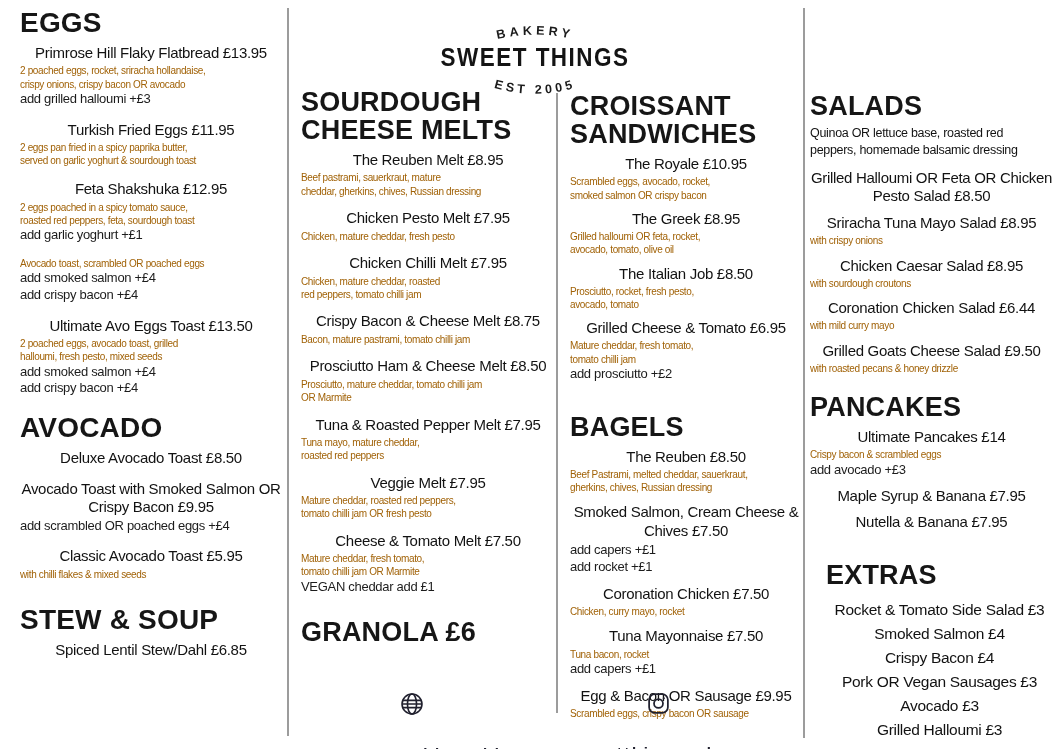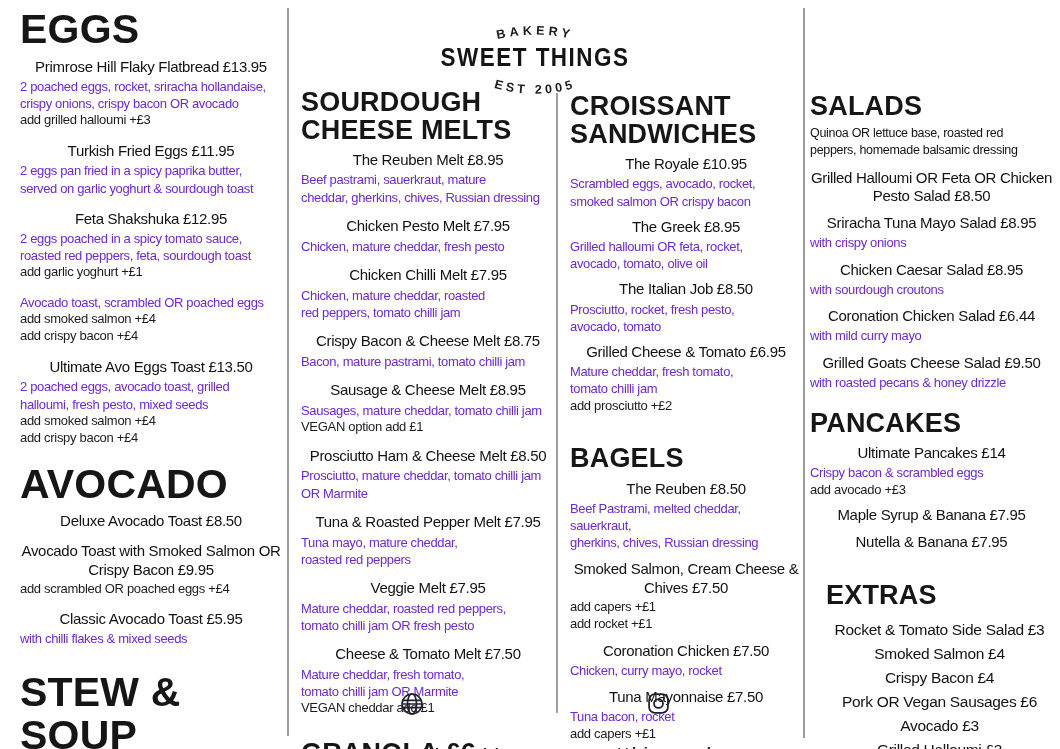--- a/index.html
+++ b/index.html
@@ -25,26 +25,26 @@
   .col1{left:20px;top:8px;width:262px;}
   .col2{left:301px;top:88px;width:254px;}
   .col3{left:570px;top:92px;width:232px;}
   .col4{left:810px;top:92px;width:243px;}
 
   .sec{margin:0 0 16px 0;}
   .sec-title{
     margin:0 0 7px 0;font-weight:700;font-size:27px;line-height:1.04;
     letter-spacing:0.2px;color:#161616;
   }
-  .col1 .sec-title{font-size:41px;}
+  .col1 .sec-title{font-size:28px;}
   .sec-sub{font-size:12.5px;line-height:1.34;letter-spacing:-0.3px;white-space:pre-line;margin:-2px 0 10px 0;}
 
   .item{margin:0 0 12px 0;}
   .item-name{font-size:15px;line-height:1.22;letter-spacing:-0.3px;margin:0 0 2px 0;color:#121212;text-align:center;}
-  .item-desc{font-size:13px;line-height:1.32;letter-spacing:-0.35px;white-space:pre-line;color:#6d28d9;}
+  .item-desc{font-size:10px;line-height:1.32;letter-spacing:-0.35px;white-space:pre-line;color:#a16207;}
   .item-addon{font-size:13px;line-height:1.3;letter-spacing:-0.3px;text-align:left;color:#1c1c1c;}
 
   
   [data-name="section-eggs"] .item{margin-bottom:13px;}
   [data-name="section-avocado"]{margin-top:4px;}
   [data-name="section-stew-soup"]{margin-top:24px;}
   [data-name="section-stew-soup"] .item{margin-bottom:11px;}
   [data-name="section-sourdough-cheese-melts"] .item{margin-bottom:11.5px;}
   [data-name="section-granola-6"]{margin-top:22px;}
   [data-name="section-bagels"]{margin-top:30px;}
@@ -160,25 +160,20 @@
           <div class="item" data-name="menu-item">
             <div class="item-name" data-name="item-name">Chicken Chilli Melt £7.95</div>
             <div class="item-desc" data-name="item-description">Chicken, mature cheddar, roasted
 red peppers, tomato chilli jam</div>
           </div>
           <div class="item" data-name="menu-item">
             <div class="item-name" data-name="item-name">Crispy Bacon &amp; Cheese Melt £8.75</div>
             <div class="item-desc" data-name="item-description">Bacon, mature pastrami, tomato chilli jam</div>
           </div>
           <div class="item" data-name="menu-item">
-            <div class="item-name" data-name="item-name">Sausage &amp; Cheese Melt £8.95</div>
-            <div class="item-desc" data-name="item-description">Sausages, mature cheddar, tomato chilli jam</div>
-            <div class="item-addon" data-name="item-addon">VEGAN option add £1</div>
-          </div>
-          <div class="item" data-name="menu-item">
             <div class="item-name" data-name="item-name">Prosciutto Ham &amp; Cheese Melt £8.50</div>
             <div class="item-desc" data-name="item-description">Prosciutto, mature cheddar, tomato chilli jam
 OR Marmite</div>
           </div>
           <div class="item" data-name="menu-item">
             <div class="item-name" data-name="item-name">Tuna &amp; Roasted Pepper Melt £7.95</div>
             <div class="item-desc" data-name="item-description">Tuna mayo, mature cheddar,
 roasted red peppers</div>
           </div>
           <div class="item" data-name="menu-item">
@@ -293,21 +288,21 @@
           <div class="item" data-name="menu-item">
             <div class="item-name" data-name="item-name">Rocket &amp; Tomato Side Salad £3</div>
           </div>
           <div class="item" data-name="menu-item">
             <div class="item-name" data-name="item-name">Smoked Salmon £4</div>
           </div>
           <div class="item" data-name="menu-item">
             <div class="item-name" data-name="item-name">Crispy Bacon £4</div>
           </div>
           <div class="item" data-name="menu-item">
-            <div class="item-name" data-name="item-name">Pork OR Vegan Sausages £6</div>
+            <div class="item-name" data-name="item-name">Pork OR Vegan Sausages £3</div>
           </div>
           <div class="item" data-name="menu-item">
             <div class="item-name" data-name="item-name">Avocado £3</div>
           </div>
           <div class="item" data-name="menu-item">
             <div class="item-name" data-name="item-name">Grilled Halloumi £3</div>
           </div>
         </section>
       </div>
     </div>

